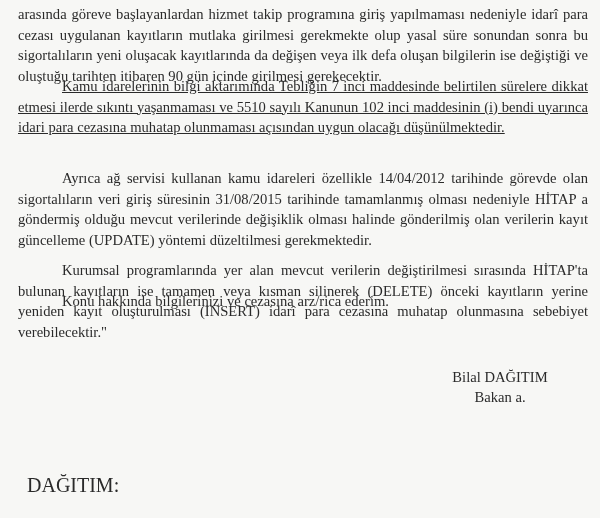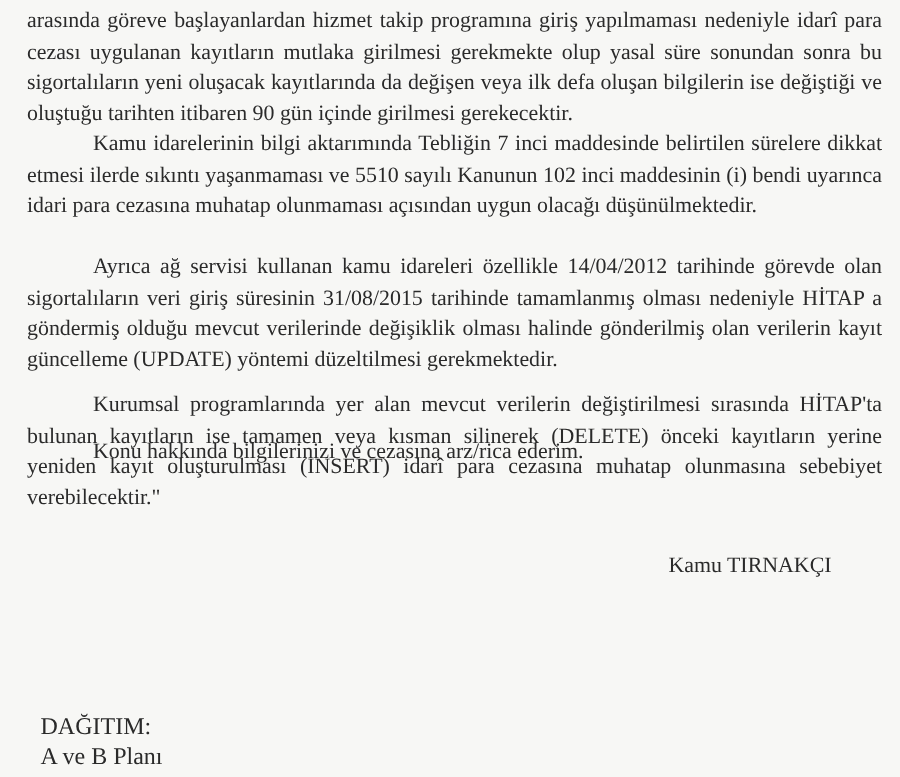--- a/index.html
+++ b/index.html
@@ -16,34 +16,34 @@
     font-size: 14.6px; line-height: 20.5px;
     text-align: justify; text-align-last: left;
     margin: 0;
   }
   .indent { text-indent: 44px; }
   .sig {
     position: absolute; left: 400px; width: 200px;
     font-size: 14.6px; line-height: 20px; text-align: center;
   }
   .dist {
-    position: absolute; left: 27px; font-size: 16px; line-height: 20px;
+    position: absolute; left: 27px; font-size: 20px; line-height: 20px;
   }
 </style>
 </head>
 <body>
 
 <div class="page">
   <p class="para" style="top:4px;">arasında göreve başlayanlardan hizmet takip programına giriş yapılmaması nedeniyle idarî para cezası uygulanan kayıtların mutlaka girilmesi gerekmekte olup yasal süre sonundan sonra bu sigortalıların yeni oluşacak kayıtlarında da değişen veya ilk defa oluşan bilgilerin ise değiştiği ve oluştuğu tarihten itibaren 90 gün içinde girilmesi gerekecektir.</p>
-  <p class="para indent" style="top:86px;">Kamu idarelerinin bilgi aktarımında Tebliğin 7 inci maddesinde belirtilen sürelere dikkat etmesi ilerde sıkıntı yaşanmaması ve 5510 sayılı Kanunun 102 inci maddesinin (i) bendi uyarınca idari para cezasına muhatap olunmaması açısından uygun olacağı düşünülmektedir.</p>
+  <p class="para indent" style="top:76px;text-decoration:underline;">Kamu idarelerinin bilgi aktarımında Tebliğin 7 inci maddesinde belirtilen sürelere dikkat etmesi ilerde sıkıntı yaşanmaması ve 5510 sayılı Kanunun 102 inci maddesinin (i) bendi uyarınca idari para cezasına muhatap olunmaması açısından uygun olacağı düşünülmektedir.</p>
   <p class="para indent" style="top:168px;">Ayrıca ağ servisi kullanan kamu idareleri özellikle 14/04/2012 tarihinde görevde olan sigortalıların veri giriş süresinin 31/08/2015 tarihinde tamamlanmış olması nedeniyle HİTAP a göndermiş olduğu mevcut verilerinde değişiklik olması halinde gönderilmiş olan verilerin kayıt güncelleme (UPDATE) yöntemi düzeltilmesi gerekmektedir.</p>
   <p class="para indent" style="top:230px;margin-top:30px;">Kurumsal programlarında yer alan mevcut verilerin değiştirilmesi sırasında HİTAP'ta bulunan kayıtların ise tamamen veya kısman silinerek (DELETE) önceki kayıtların yerine yeniden kayıt oluşturulması (INSERT) idarî para cezasına muhatap olunmasına sebebiyet verebilecektir."</p>
   <p class="para indent" style="top:291px;">Konu hakkında bilgilerinizi ve cezasına arz/rica ederim.</p>
 
   <div class="sig" style="top:367px;">
-    <div>Kamu TIRNAKÇI</div>
+    <div>Bilal DAĞITIM</div>
+    <div>Bakan a.</div>
   </div>
 
   <div class="dist" style="top:475px;">
     <div>DAĞITIM:</div>
-    <div>A ve B Planı</div>
   </div>
 </div>
 
 </body></html>

